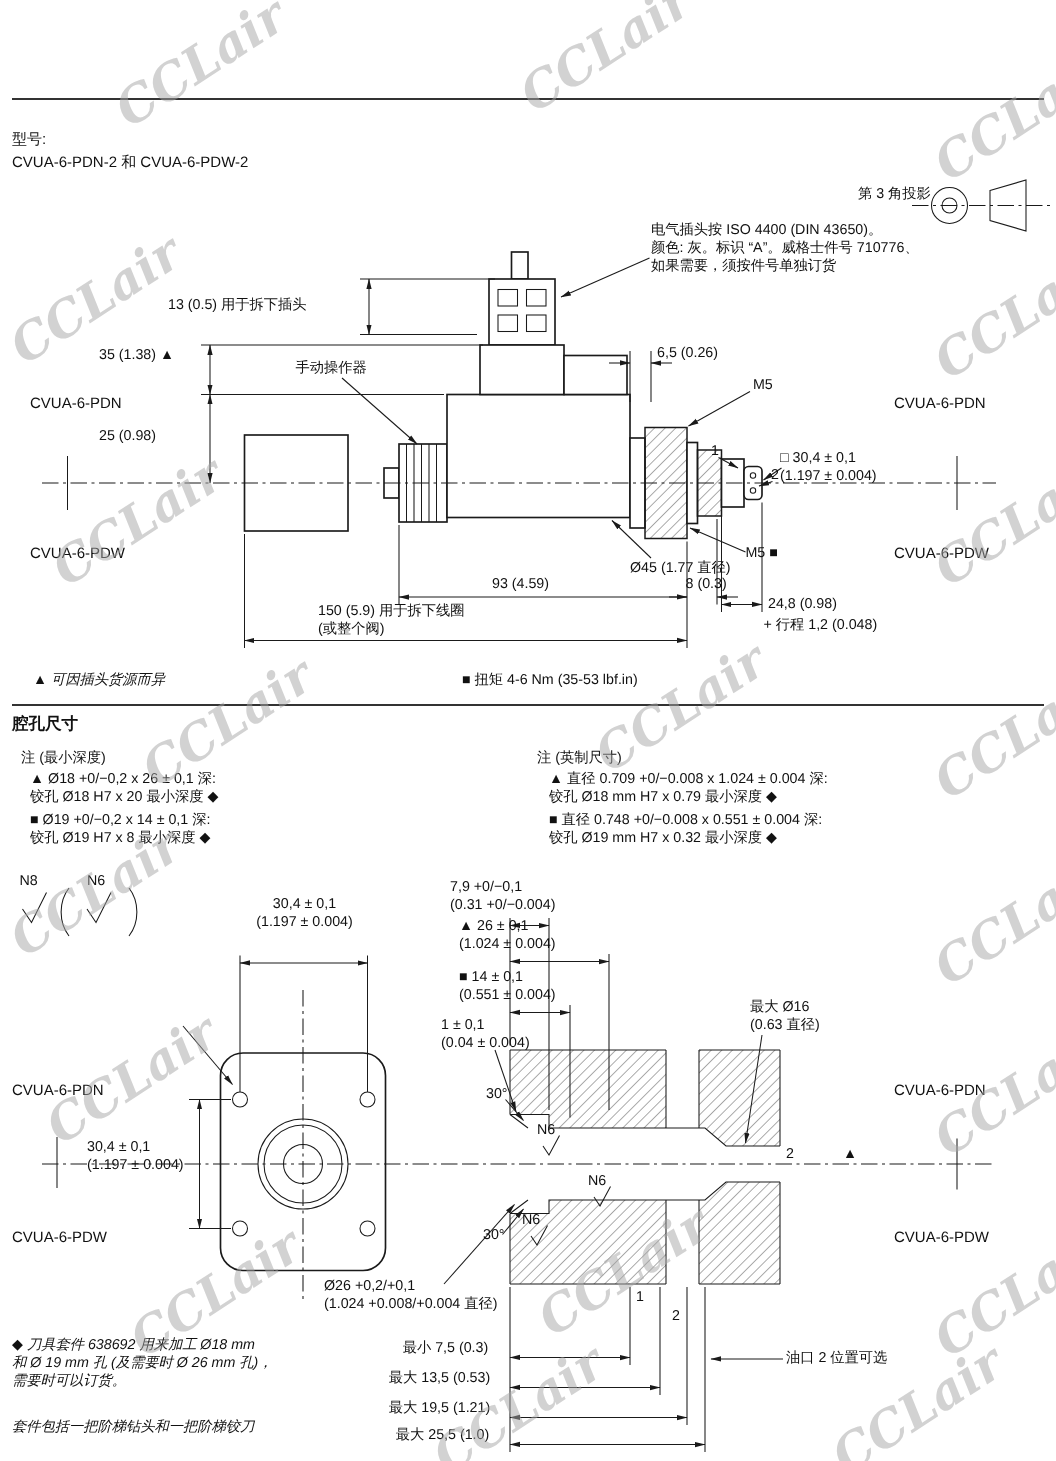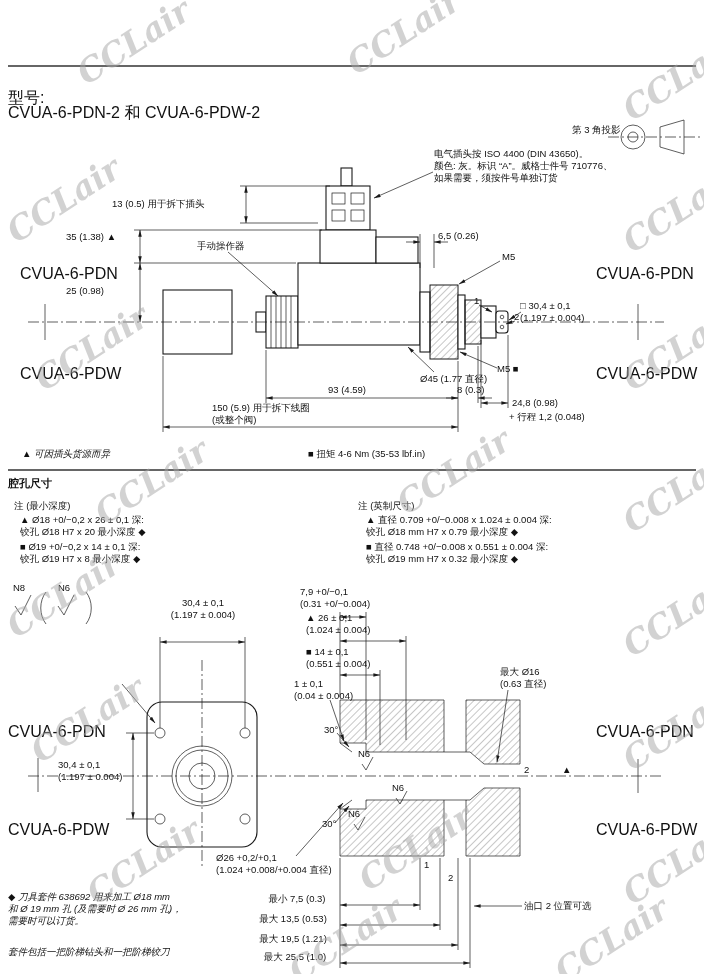--- a/index.html
+++ b/index.html
@@ -7,21 +7,21 @@
   #page{position:relative;width:704px;height:974px;background:#fff;overflow:hidden;
         font-family:"Liberation Sans","DejaVu Sans",sans-serif;color:#111}
   svg{position:absolute;left:0;top:0}
   .part{fill:#fff;stroke:#1a1a1a;stroke-width:1.1}
   .thin{fill:none;stroke:#1a1a1a;stroke-width:0.7}
   .dim{fill:none;stroke:#1a1a1a;stroke-width:0.7}
   .ldr{fill:none;stroke:#1a1a1a;stroke-width:0.7}
   .cl{fill:none;stroke:#1a1a1a;stroke-width:0.7;stroke-dasharray:11 3 2 3}
   .rule{stroke:#333;stroke-width:1.3}
   .lbl{position:absolute;font-size:9.5px;line-height:1.28;white-space:pre-line;color:#111;z-index:10}
-  .fs10{font-size:16px}
+  .fs10{font-size:10px}
   .sec{font-size:11px;font-weight:bold}
   .title{font-size:15px;font-weight:bold;letter-spacing:1px}
   .it{font-style:italic}
   .ctr{text-align:center}
   .rt{text-align:center}
   .wm{position:absolute;font-family:"DejaVu Serif","Liberation Serif",serif;font-size:33px;
       font-weight:bold;font-style:italic;color:rgba(165,165,165,0.5);
       transform:rotate(-33deg);pointer-events:none;z-index:30;white-space:nowrap}
 </style>
 </head>

